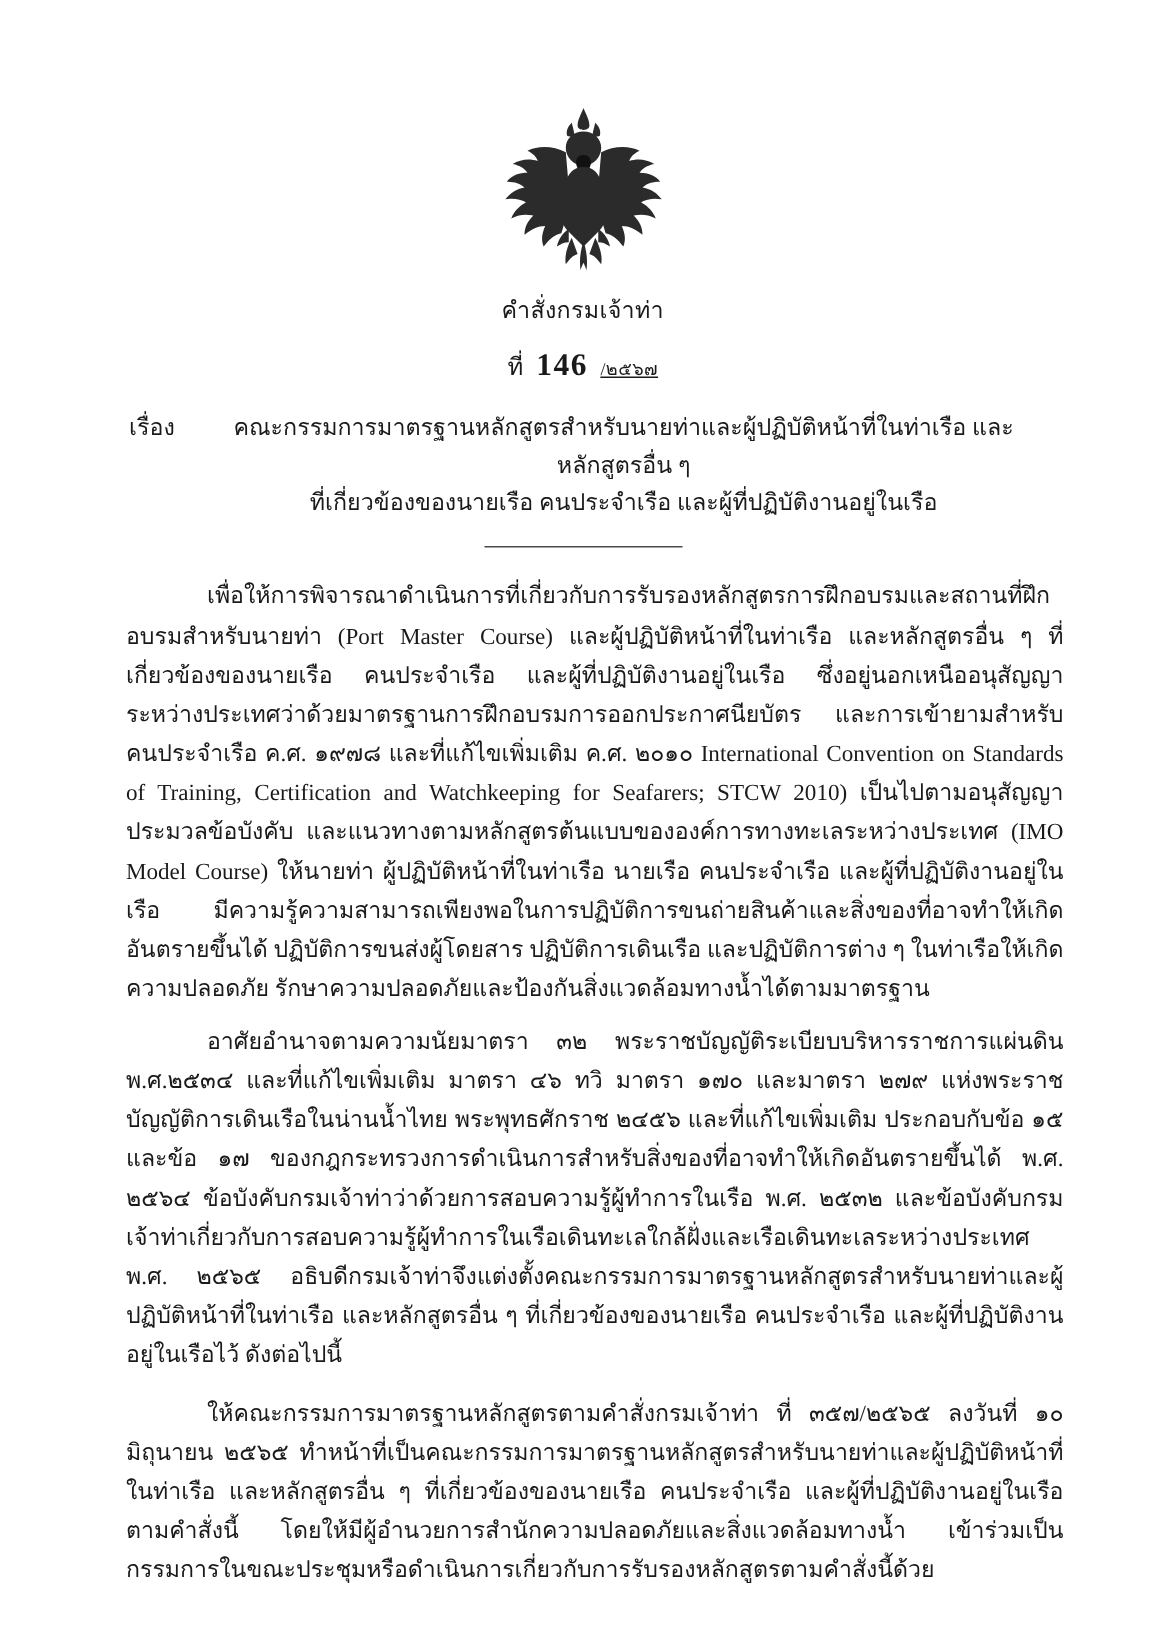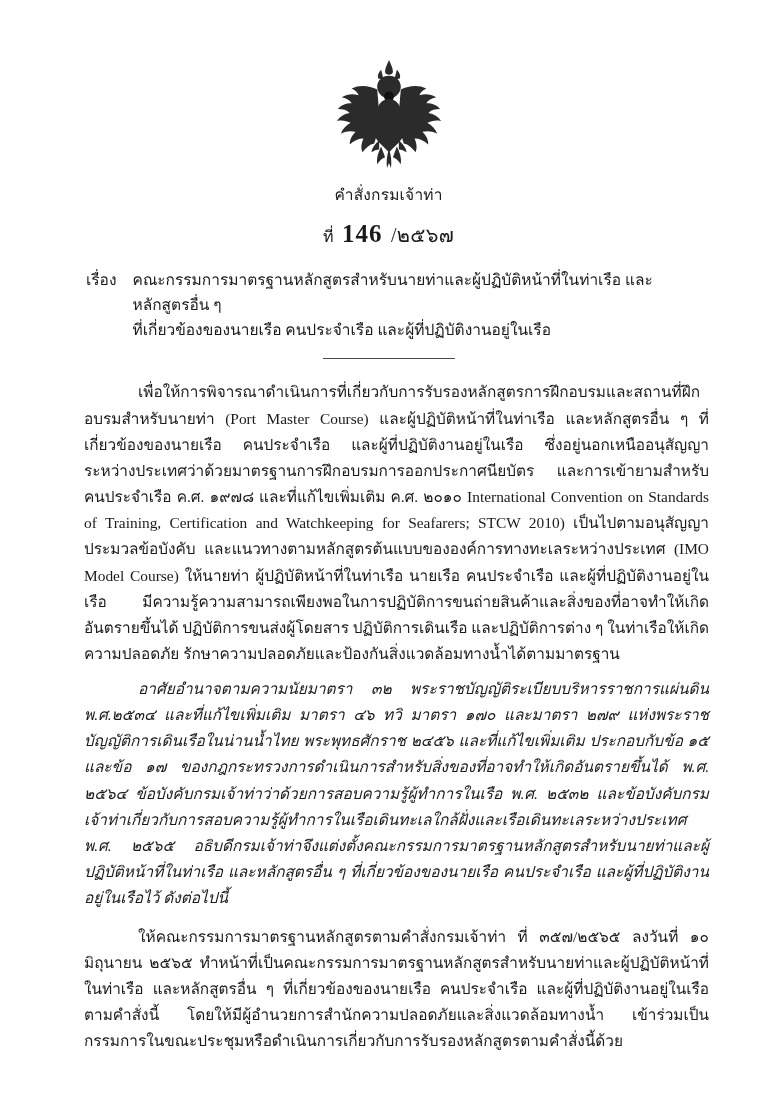--- a/index.html
+++ b/index.html
@@ -12,21 +12,21 @@
     height: 1099px;
     font-family: "Liberation Serif", "DejaVu Serif", serif;
     color: #1a1a1a;
     position: relative;
     overflow: hidden;
   }
   .page {
     width: 777px;
     height: 1099px;
     box-sizing: border-box;
-    padding: 46px 62px 30px 62px;
+    padding: 58px 62px 30px 62px;
     position: relative;
   }
 
   
   .emblem-wrap {
     display: flex;
     justify-content: center;
     align-items: flex-start;
     height: 122px;
     margin-top: 10px;
@@ -44,44 +44,46 @@
     margin-top: 4px;
     letter-spacing: .2px;
   }
   .doc-number-row {
     text-align: center;
     margin-top: 12px;
     font-size: 16px;
     letter-spacing: .3px;
   }
   .doc-number-row .num {
-    font-size: 25px;
+    font-size: 21px;
     font-weight: bold;
     padding: 0 4px;
     letter-spacing: 1px;
   }
   .doc-number-row .year {
-    font-size: 20px;
+    font-size: 12px;
+    text-decoration: underline;
   }
 
   
   .subject {
     margin-top: 16px;
     font-size: 15.5px;
     line-height: 1.62;
     display: flex;
     gap: 16px;
     padding-left: 24px;
     padding-right: 16px;
   }
   .subject .label {
     white-space: nowrap;
   }
   .subject .body {
     flex: 1;
+    text-align: center;
   }
   .subject .body .l2 {
     display: block;
   }
 
   
   .divider-wrap {
     display: flex;
     justify-content: center;
     margin: 16px 0 20px 0;
@@ -100,21 +102,20 @@
     padding: 0 6px 0 22px;
   }
   .body-text p {
     margin: 12px 0 0.10em 0;
   }
   .body-text p.indent {
     text-indent: 54px;
   }
   .body-text p.gap {
     margin-top: 0.55em;
-    font-style: italic;
   }
 </style>
 </head>
 <body>
 
 <div class="page">
 
   <div class="emblem-wrap">
     <svg class="emblem" viewBox="0 0 120 120" aria-hidden="true">
       <g fill="#2b2b2b">

